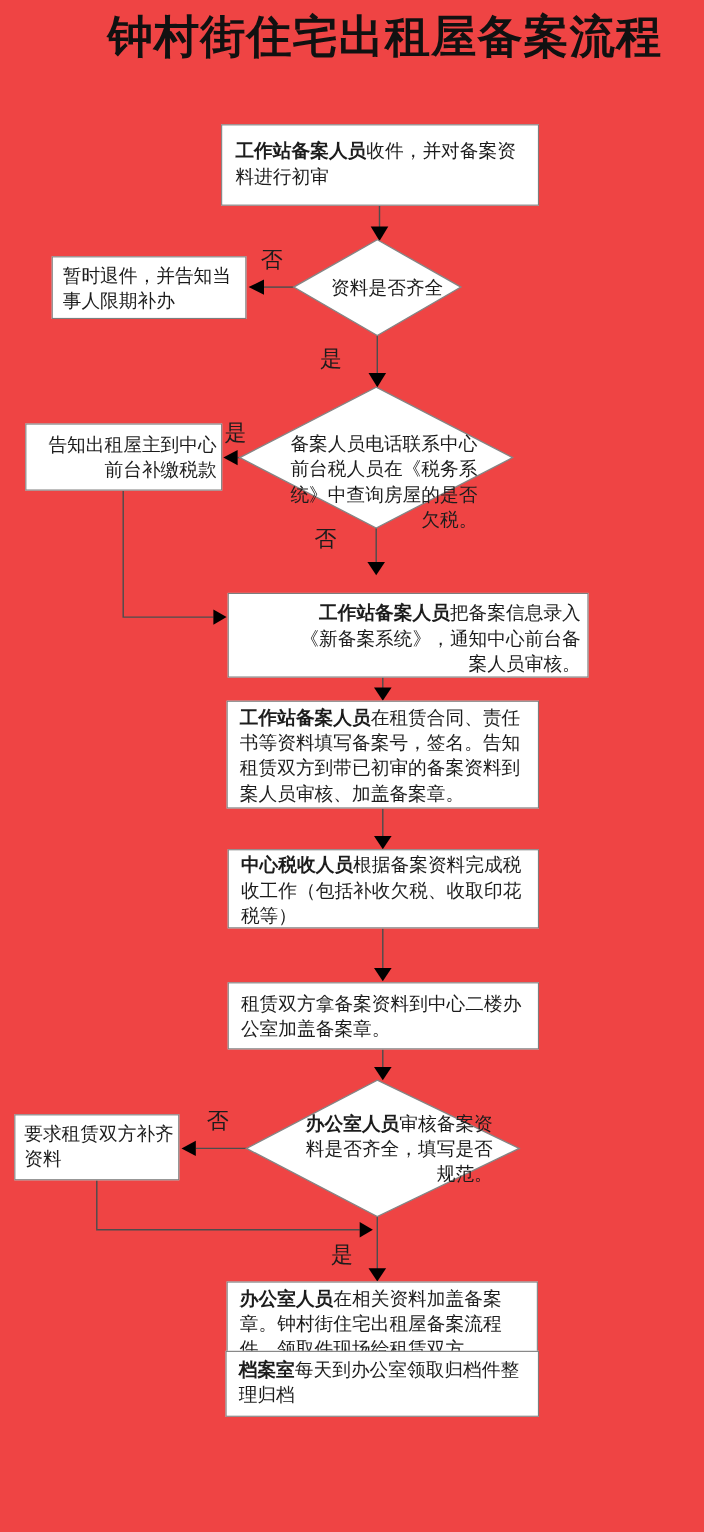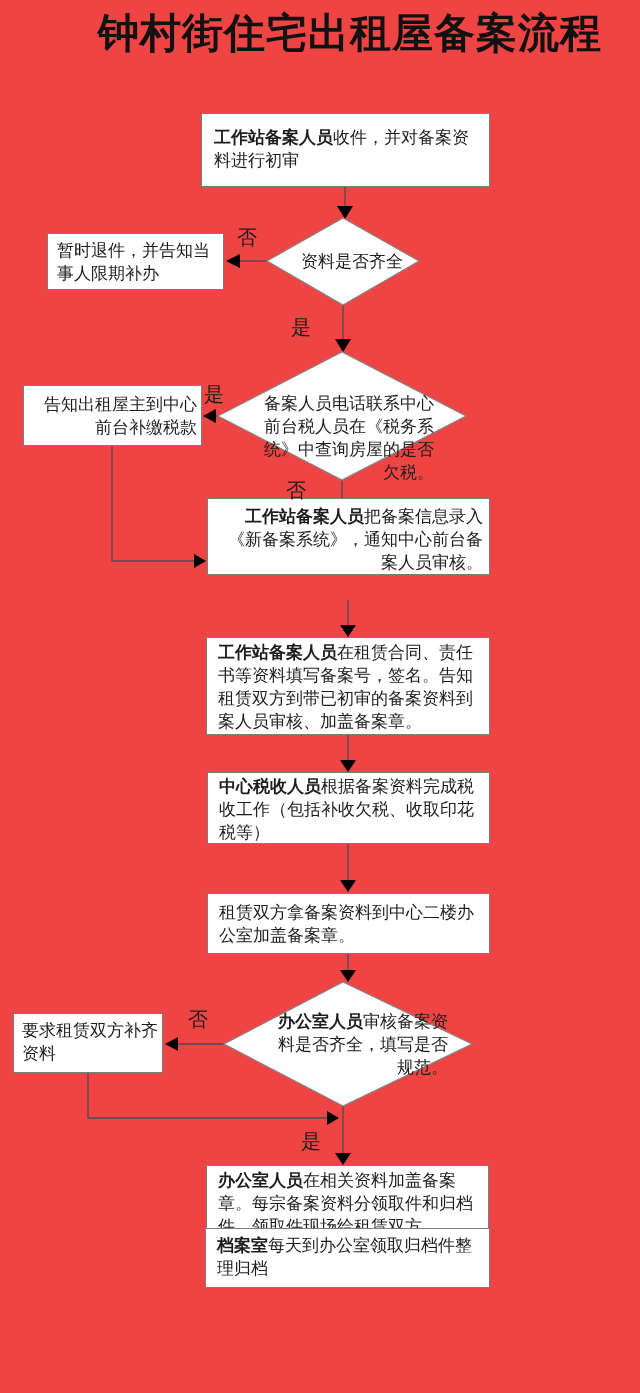--- a/index.html
+++ b/index.html
@@ -105,41 +105,41 @@
 
   <div class="box" style="left:47px;top:233px;width:177px;height:57px;padding:5px 6px 0 9px;"><span>暂时退件，并告知当
 事人限期补办</span></div>
 
   <div class="box" style="left:201px;top:113px;width:289px;height:74px;padding:12px 10px 0 12px;"><span class="bld">工作站备案人员</span><span>收件，并对备案资
 料进行初审</span></div>
 
   <div class="box center" style="left:23px;top:385px;width:179px;height:61px;padding:7px 4px 0;"><span>告知出租屋主到中心
 前台补缴税款</span></div>
 
-  <div class="box center" style="left:207px;top:498px;width:283px;height:77px;padding:6px 6px 0;"><span class="bld">工作站备案人员</span><span>把备案信息录入
+  <div class="box center" style="left:207px;top:539px;width:328px;height:77px;padding:6px 6px 0;"><span class="bld">工作站备案人员</span><span>把备案信息录入
 《新备案系统》，通知中心前台备
 案人员审核。</span></div>
 
   <div class="box" style="left:206px;top:637px;width:284px;height:98px;padding:3px 6px 0 11px;"><span class="bld">工作站备案人员</span><span>在租赁合同、责任
 书等资料填写备案号，签名。告知
 租赁双方到带已初审的备案资料到
 案人员审核、加盖备案章。</span></div>
 
   <div class="box" style="left:207px;top:772px;width:283px;height:72px;padding:2px 6px 0 11px;"><span class="bld">中心税收人员</span><span>根据备案资料完成税
 收工作（包括补收欠税、收取印花
 税等）</span></div>
 
   <div class="box" style="left:207px;top:893px;width:283px;height:61px;padding:7px 6px 0 11px;"><span>租赁双方拿备案资料到中心二楼办
 公室加盖备案章。</span></div>
 
   <div class="box" style="left:13px;top:1013px;width:150px;height:60px;padding:5px 4px 0 8px;"><span>要求租赁双方补齐
 资料</span></div>
 
   <div class="box" style="left:206px;top:1165px;width:283px;height:78px;padding:3px 6px 0 11px;"><span class="bld">办公室人员</span><span>在相关资料加盖备案
-章。每宗备案资料分领取件和归档
+章。钟村街住宅出租屋备案流程
 件，领取件现场给租赁双方。</span></div>
 
   <div class="box" style="left:205px;top:1228px;width:285px;height:60px;padding:5px 6px 0 11px;"><span class="bld">档案室</span><span>每天到办公室领取归档件整
 理归档</span></div>
 
   <div class="dtext" style="left:283px;top:250px;width:120px;"><span>资料是否齐全</span></div>
 
   <div class="dtext" style="left:250px;top:371px;width:184px;margin-top:21px;"><span>备案人员电话联系中心
 前台税人员在《税务系
 统》中查询房屋的是否

